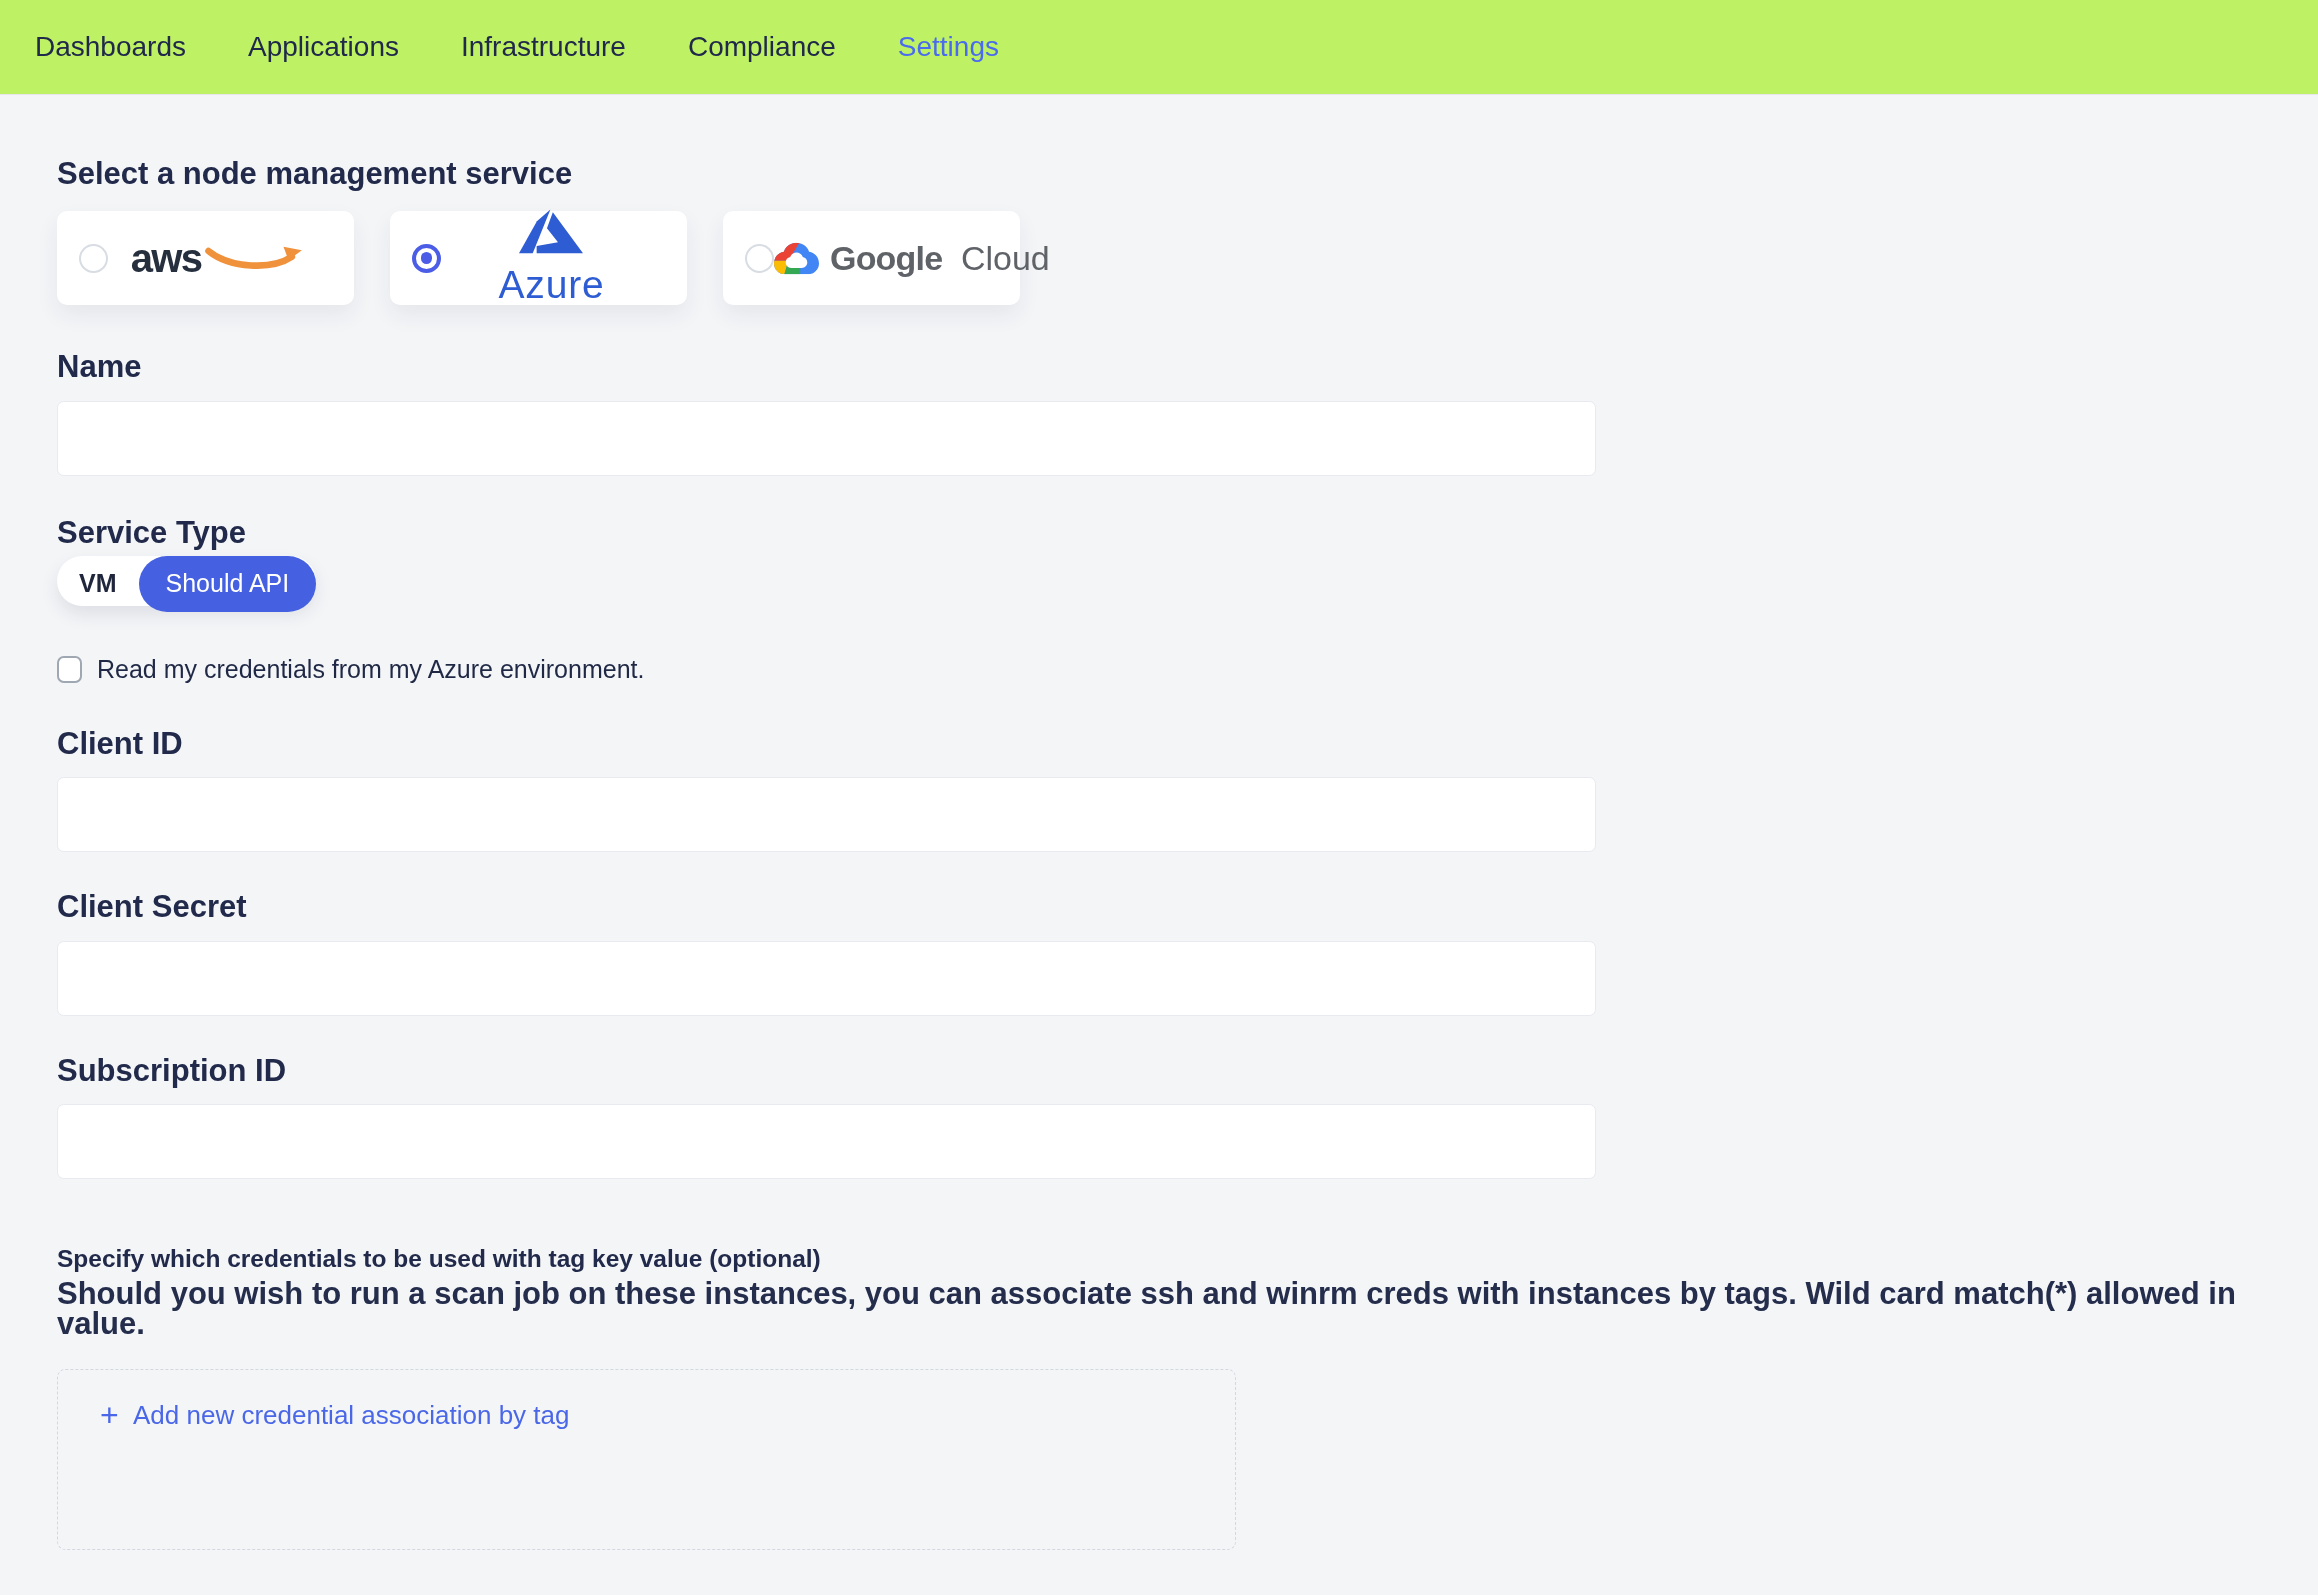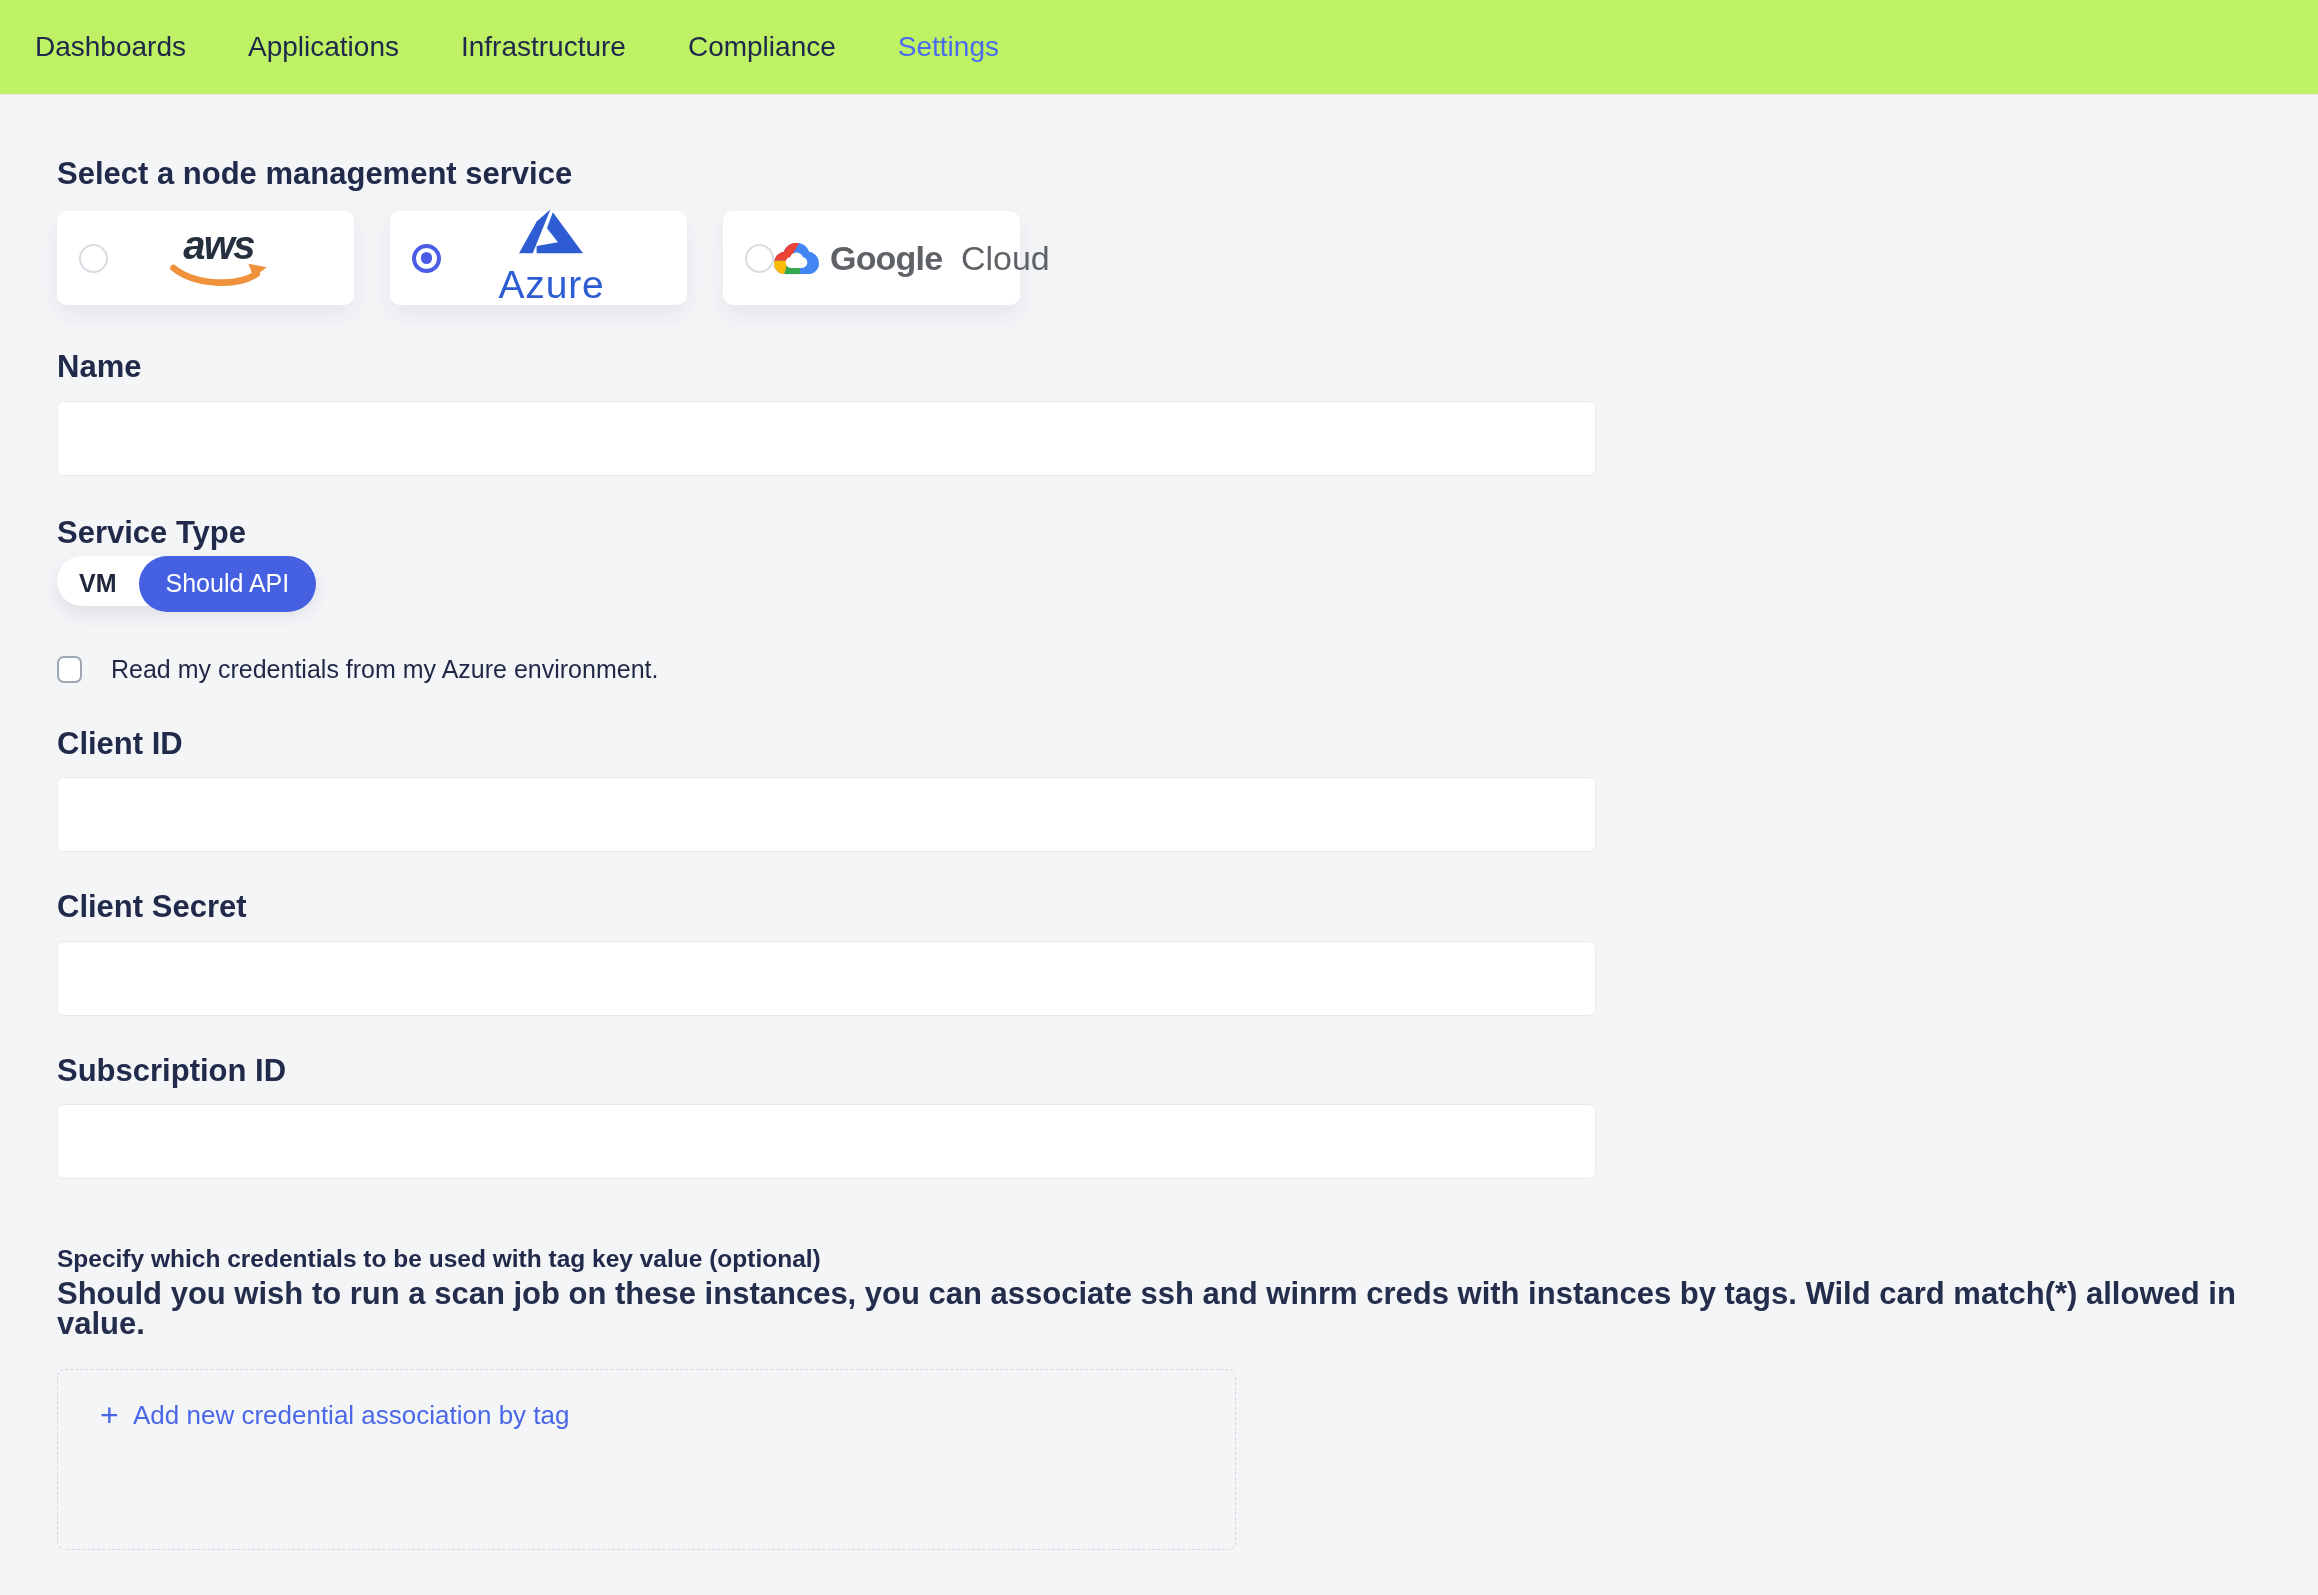--- a/index.html
+++ b/index.html
@@ -62,21 +62,21 @@
   .radio.checked {
     border: 4.2px solid #4b5de6;
     display: flex; align-items: center; justify-content: center;
   }
   .radio.checked::after {
     content: ""; width: 11.8px; height: 11.8px;
     border-radius: 50%; background: #4b5de6;
   }
   .card-logo { flex: 1; display: flex; align-items: center; justify-content: center; }
 
-  .aws-logo { display: flex; flex-direction: column; align-items: center; font-style: italic; }
+  .aws-logo { display: flex; flex-direction: row; align-items: center; }
   .aws-word {
     font-size: 40px; font-weight: 700; letter-spacing: -1.7px;
     line-height: 35px; color: #252f3e;
   }
   .aws-swoosh { margin-top: 0px; }
 
   .azure-logo { display: flex; align-items: center; gap: 8.4px; flex-direction: column; }
   .azure-word { font-size: 39px; font-weight: 400; color: #2d5cd3; letter-spacing: 0.8px; }
 
   .gcp-logo { display: flex; align-items: center; gap: 11px; }
@@ -127,21 +127,21 @@
   .toggle-opt.selected {
     background: #4560e0;
     color: #ffffff;
     font-weight: 500;
     padding: 0 27px;
   }
 
   
   .checkbox-row {
     margin-top: 49px;
-    display: flex; align-items: center; gap: 29px;
+    display: flex; align-items: center; gap: 15px;
     cursor: pointer;
   }
   .checkbox {
     width: 25px; height: 27px; flex: none;
     border: 2.5px solid #9fa7b3;
     border-radius: 6.7px;
     background: #fff;
   }
   .checkbox-label { font-size: 25px; font-weight: 500; color: #1f2845; }
 

